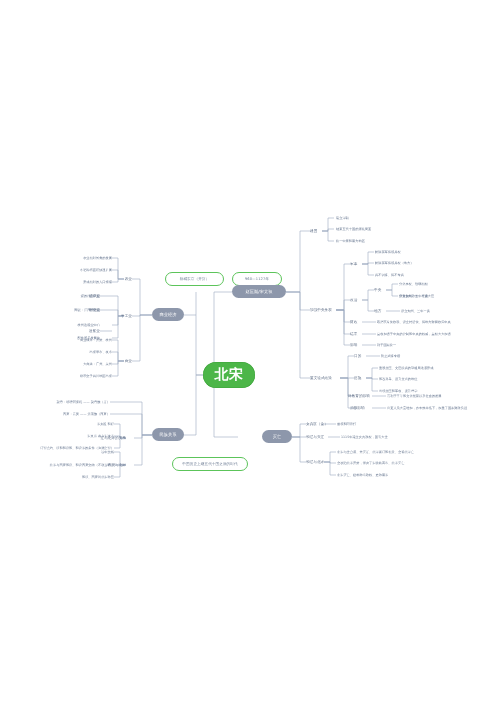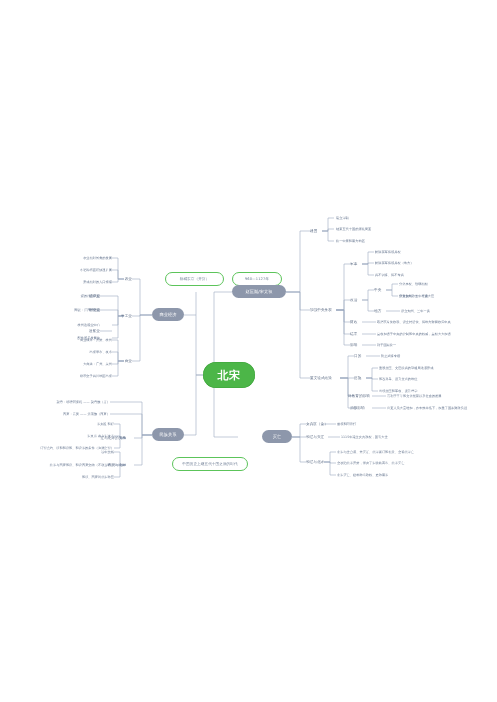--- a/index.html
+++ b/index.html
@@ -10,21 +10,21 @@
   }
   #canvas{position:absolute;left:0;top:0;width:497px;height:702px;}
   svg#wires{position:absolute;left:0;top:0;width:497px;height:702px;pointer-events:none;}
   svg#wires path,svg#wires line{fill:none;stroke:#9aa8bf;stroke-width:.6;}
 
   
   .node{position:absolute;box-sizing:border-box;white-space:nowrap;}
 
   .root{
     background:#4cb648;color:#ffffff;border-radius:14px;
-    font-size:11px;font-weight:bold;letter-spacing:.5px;
+    font-size:14px;font-weight:bold;letter-spacing:.5px;
     display:flex;align-items:center;justify-content:center;
     box-shadow:0 0 0 .5px #3da23a inset;
   }
   .branch{
     background:#8d97ab;color:#ffffff;border-radius:7px;
     font-size:4.2px;letter-spacing:.1px;
     display:flex;align-items:center;justify-content:center;
   }
   .tagnode{
     background:#ffffff;border:.7px solid #5cc45a;border-radius:8px;

